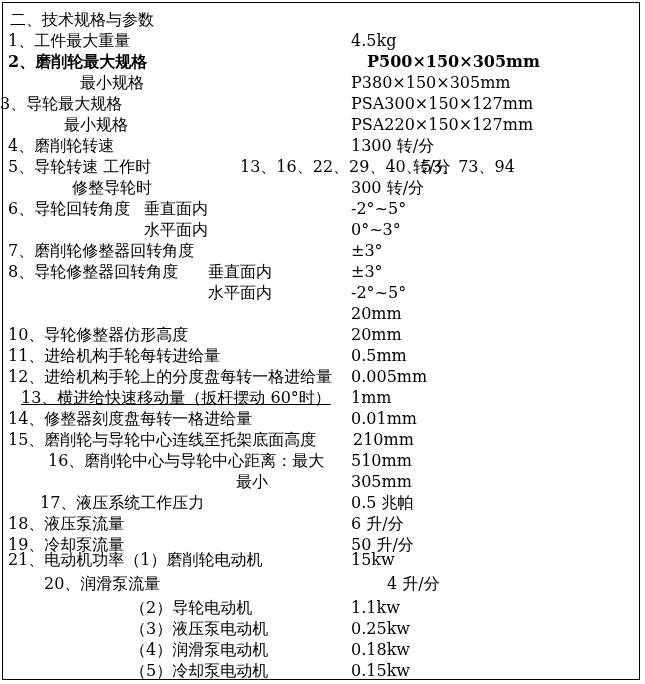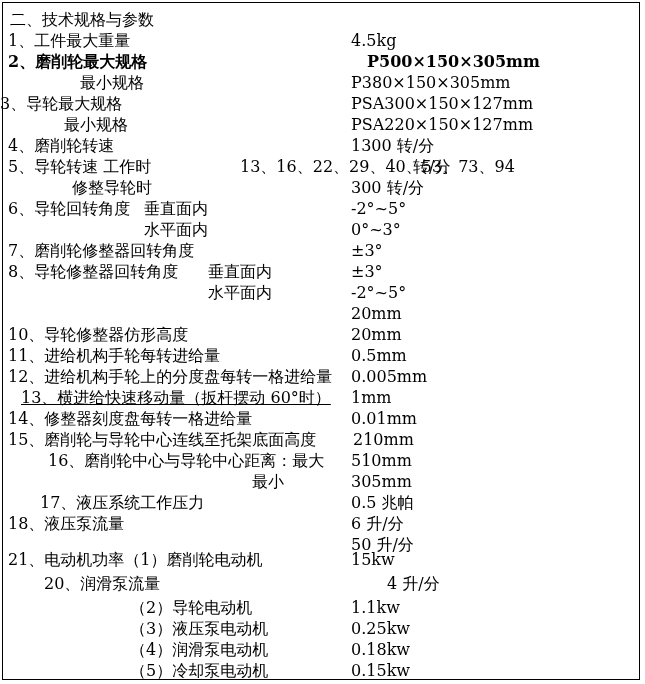--- a/index.html
+++ b/index.html
@@ -136,32 +136,33 @@
       </div>
       <div class="row" style="top: 420px;">
         <span class="cell" style="left: 8px;">15、磨削轮与导轮中心连线至托架底面高度</span>
         <span class="cell" style="left: 353px;">210mm</span>
       </div>
       <div class="row" style="top: 441px;">
         <span class="cell" style="left: 8px; margin-left: 40px;">16、磨削轮中心与导轮中心距离：最大</span>
         <span class="cell" style="left: 351px;">510mm</span>
       </div>
       <div class="row" style="top: 462px;">
-        <span class="cell" style="left: 252px;">最小</span>
+        <span class="cell" style="left: 236px;">最小</span>
         <span class="cell" style="left: 351px;">305mm</span>
       </div>
       <div class="row" style="top: 483px;">
         <span class="cell" style="left: 8px; margin-left: 32px;">17、液压系统工作压力</span>
         <span class="cell" style="left: 351px;">0.5 兆帕</span>
       </div>
       <div class="row" style="top: 504px;">
         <span class="cell" style="left: 8px;">18、液压泵流量</span>
         <span class="cell" style="left: 351px;">6 升/分</span>
       </div>
       <div class="row" style="top: 525px;">
+        <span class="cell" style="left: 8px;">19、冷却泵流量</span>
         <span class="cell" style="left: 351px;">50 升/分</span>
       </div>
       <div class="row" style="top: 564px; margin-left: 36px;">
         <span class="cell" style="left: 8px;">20、润滑泵流量</span>
         <span class="cell" style="left: 351px;">4 升/分</span>
       </div>
       <div class="row" style="top: 540px;">
         <span class="cell" style="left: 8px;">21、电动机功率（1）磨削轮电动机</span>
         <span class="cell" style="left: 351px;">15kw</span>
       </div>

